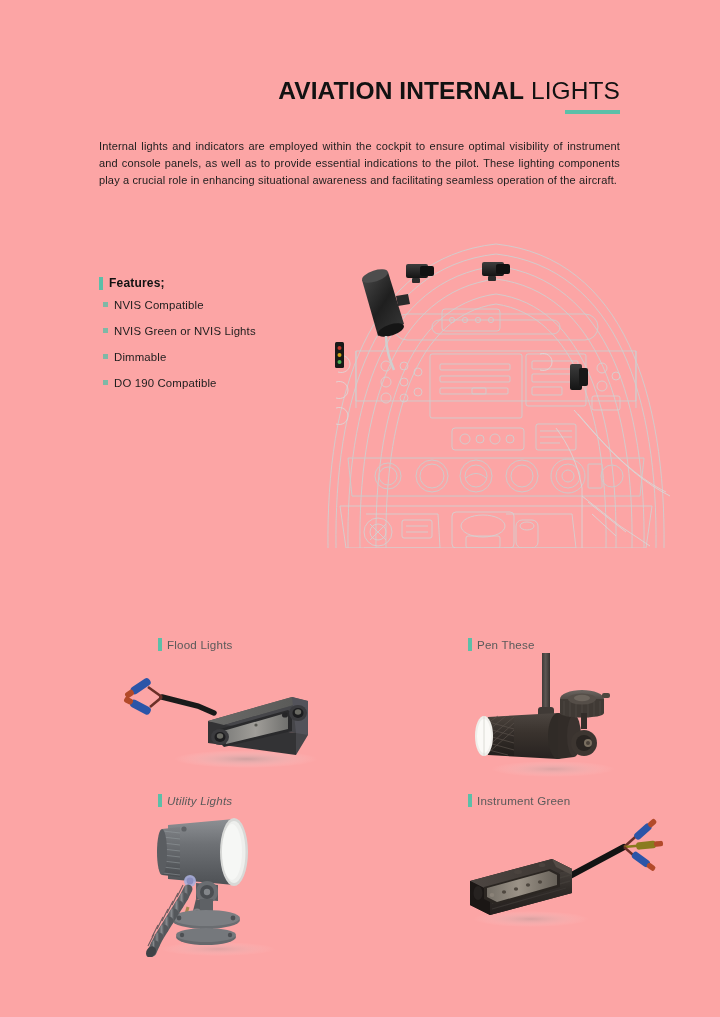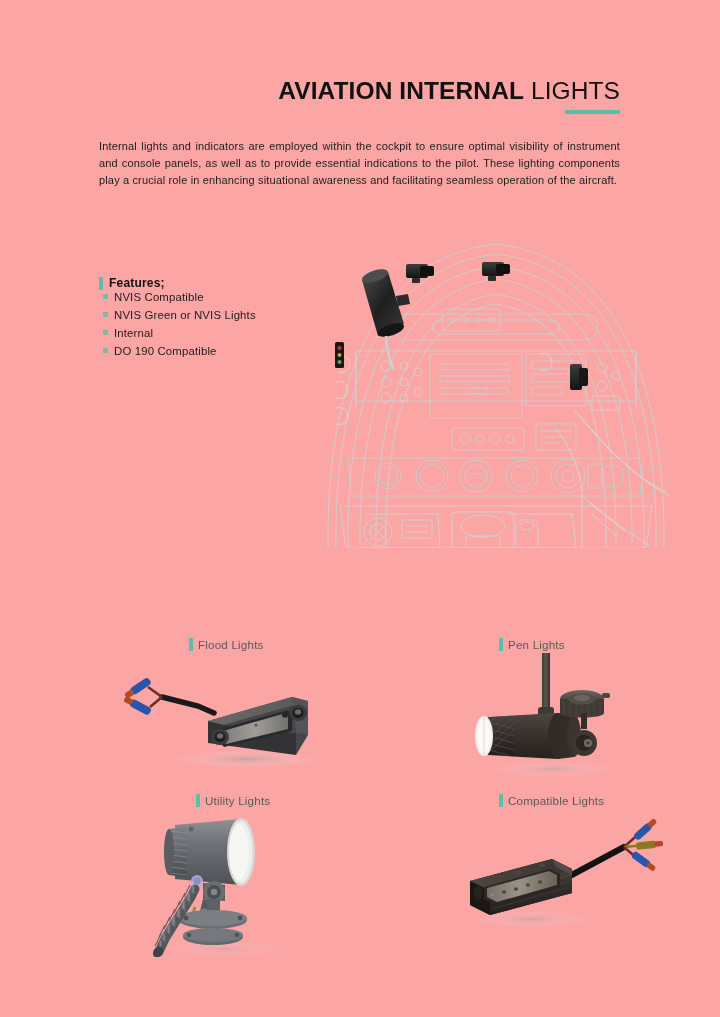--- a/index.html
+++ b/index.html
@@ -99,41 +99,41 @@
     flex: 0 0 auto;
     position: relative;
     top: -2px;
   }
   .feature-text {
     font-size: 11.4px;
     color: #1d1d1d;
     line-height: 15.5px;
     letter-spacing: 0.15px;
     white-space: nowrap;
+    margin-top: 8px;
   }
 
   
   .cockpit {
     position: absolute;
     left: 320px;
     top: 196px;
     width: 352px;
     height: 352px;
   }
   .cockpit svg { display: block; width: 100%; height: 100%; }
 
   
   .prod {
     position: absolute;
   }
   .prod-label {
     display: flex;
     align-items: flex-end;
     margin-bottom: 0;
-    margin-left: 31px;
   }
   .prod-label .accent-bar {
     width: 4px;
     height: 13px;
     margin-right: 5px;
   }
   .prod-label-text {
     font-size: 11.6px;
     color: #5a5a5a;
     letter-spacing: 0.2px;
@@ -141,21 +141,21 @@
   }
   .prod-img {
     position: relative;
     width: 100%;
     height: 130px;
   }
   .prod-img svg { display: block; width: 100%; height: 100%; }
 
   .prod-flood      { left: 158px; top: 638px; width: 215px; }
   .prod-pen        { left: 468px; top: 638px; width: 215px; }
-  .prod-utility    { left: 165px; top: 794px; width: 215px; }
+  .prod-utility    { left: 158px; top: 794px; width: 215px; font-style: italic; }
   .prod-instrument { left: 468px; top: 794px; width: 215px; }
 
   .prod-flood .prod-img      { margin-left: -62px; width: 250px; }
   .prod-pen .prod-img        { margin-left: -10px; width: 195px; }
   .prod-utility .prod-img    { margin-left: -32px; width: 185px; height: 150px; }
   .prod-instrument .prod-img { margin-left: -12px; width: 215px; }
 </style>
 </head>
 <body>
 
@@ -177,21 +177,21 @@
     <div class="feature-item">
       <span class="sq-bullet"></span>
       <span class="feature-text">NVIS Compatible</span>
     </div>
     <div class="feature-item">
       <span class="sq-bullet"></span>
       <span class="feature-text">NVIS Green or NVIS Lights</span>
     </div>
     <div class="feature-item">
       <span class="sq-bullet"></span>
-      <span class="feature-text">Internal</span>
+      <span class="feature-text">Dimmable</span>
     </div>
     <div class="feature-item">
       <span class="sq-bullet"></span>
       <span class="feature-text">DO 190 Compatible</span>
     </div>
   </div>
 
   <div class="cockpit">
     <svg viewBox="0 0 352 352" xmlns="http://www.w3.org/2000/svg">
       <defs>
@@ -410,21 +410,21 @@
           <ellipse cx="124" cy="85" rx="3.2" ry="2.8" fill="#6a6a63"></ellipse>
         </g>
         <ellipse cx="189" cy="64" rx="3" ry="2.6" fill="#252527"></ellipse>
       </svg>
     </div>
   </div>
 
   <div class="prod prod-pen">
     <div class="prod-label">
       <span class="accent-bar"></span>
-      <span class="prod-label-text">Pen Lights</span>
+      <span class="prod-label-text">Pen These</span>
     </div>
     <div class="prod-img">
       <svg viewBox="0 0 195 130" xmlns="http://www.w3.org/2000/svg">
         <defs>
           <linearGradient id="pBody" x1="0" y1="0" x2="0" y2="1">
             <stop offset="0" stop-color="#4d4641"></stop>
             <stop offset="0.42" stop-color="#3a332e"></stop>
             <stop offset="1" stop-color="#272220"></stop>
           </linearGradient>
           <linearGradient id="pKnurl" x1="0" y1="0" x2="0" y2="1">
@@ -594,21 +594,21 @@
           <path d="M28 127 L22 139"></path>
         </g>
         <ellipse cx="25" cy="145" rx="6" ry="4.5" fill="#3f4246" transform="rotate(-58 25 145)"></ellipse>
       </svg>
     </div>
   </div>
 
   <div class="prod prod-instrument">
     <div class="prod-label">
       <span class="accent-bar"></span>
-      <span class="prod-label-text">Compatible Lights</span>
+      <span class="prod-label-text">Instrument Green</span>
     </div>
     <div class="prod-img">
       <svg viewBox="0 0 215 130" xmlns="http://www.w3.org/2000/svg">
         <defs>
           <linearGradient id="iBody" x1="0" y1="0" x2="0" y2="1">
             <stop offset="0" stop-color="#46403c"></stop>
             <stop offset="0.42" stop-color="#322d2a"></stop>
             <stop offset="1" stop-color="#241f1d"></stop>
           </linearGradient>
           <linearGradient id="iTop" x1="0" y1="0" x2="1" y2="0">

